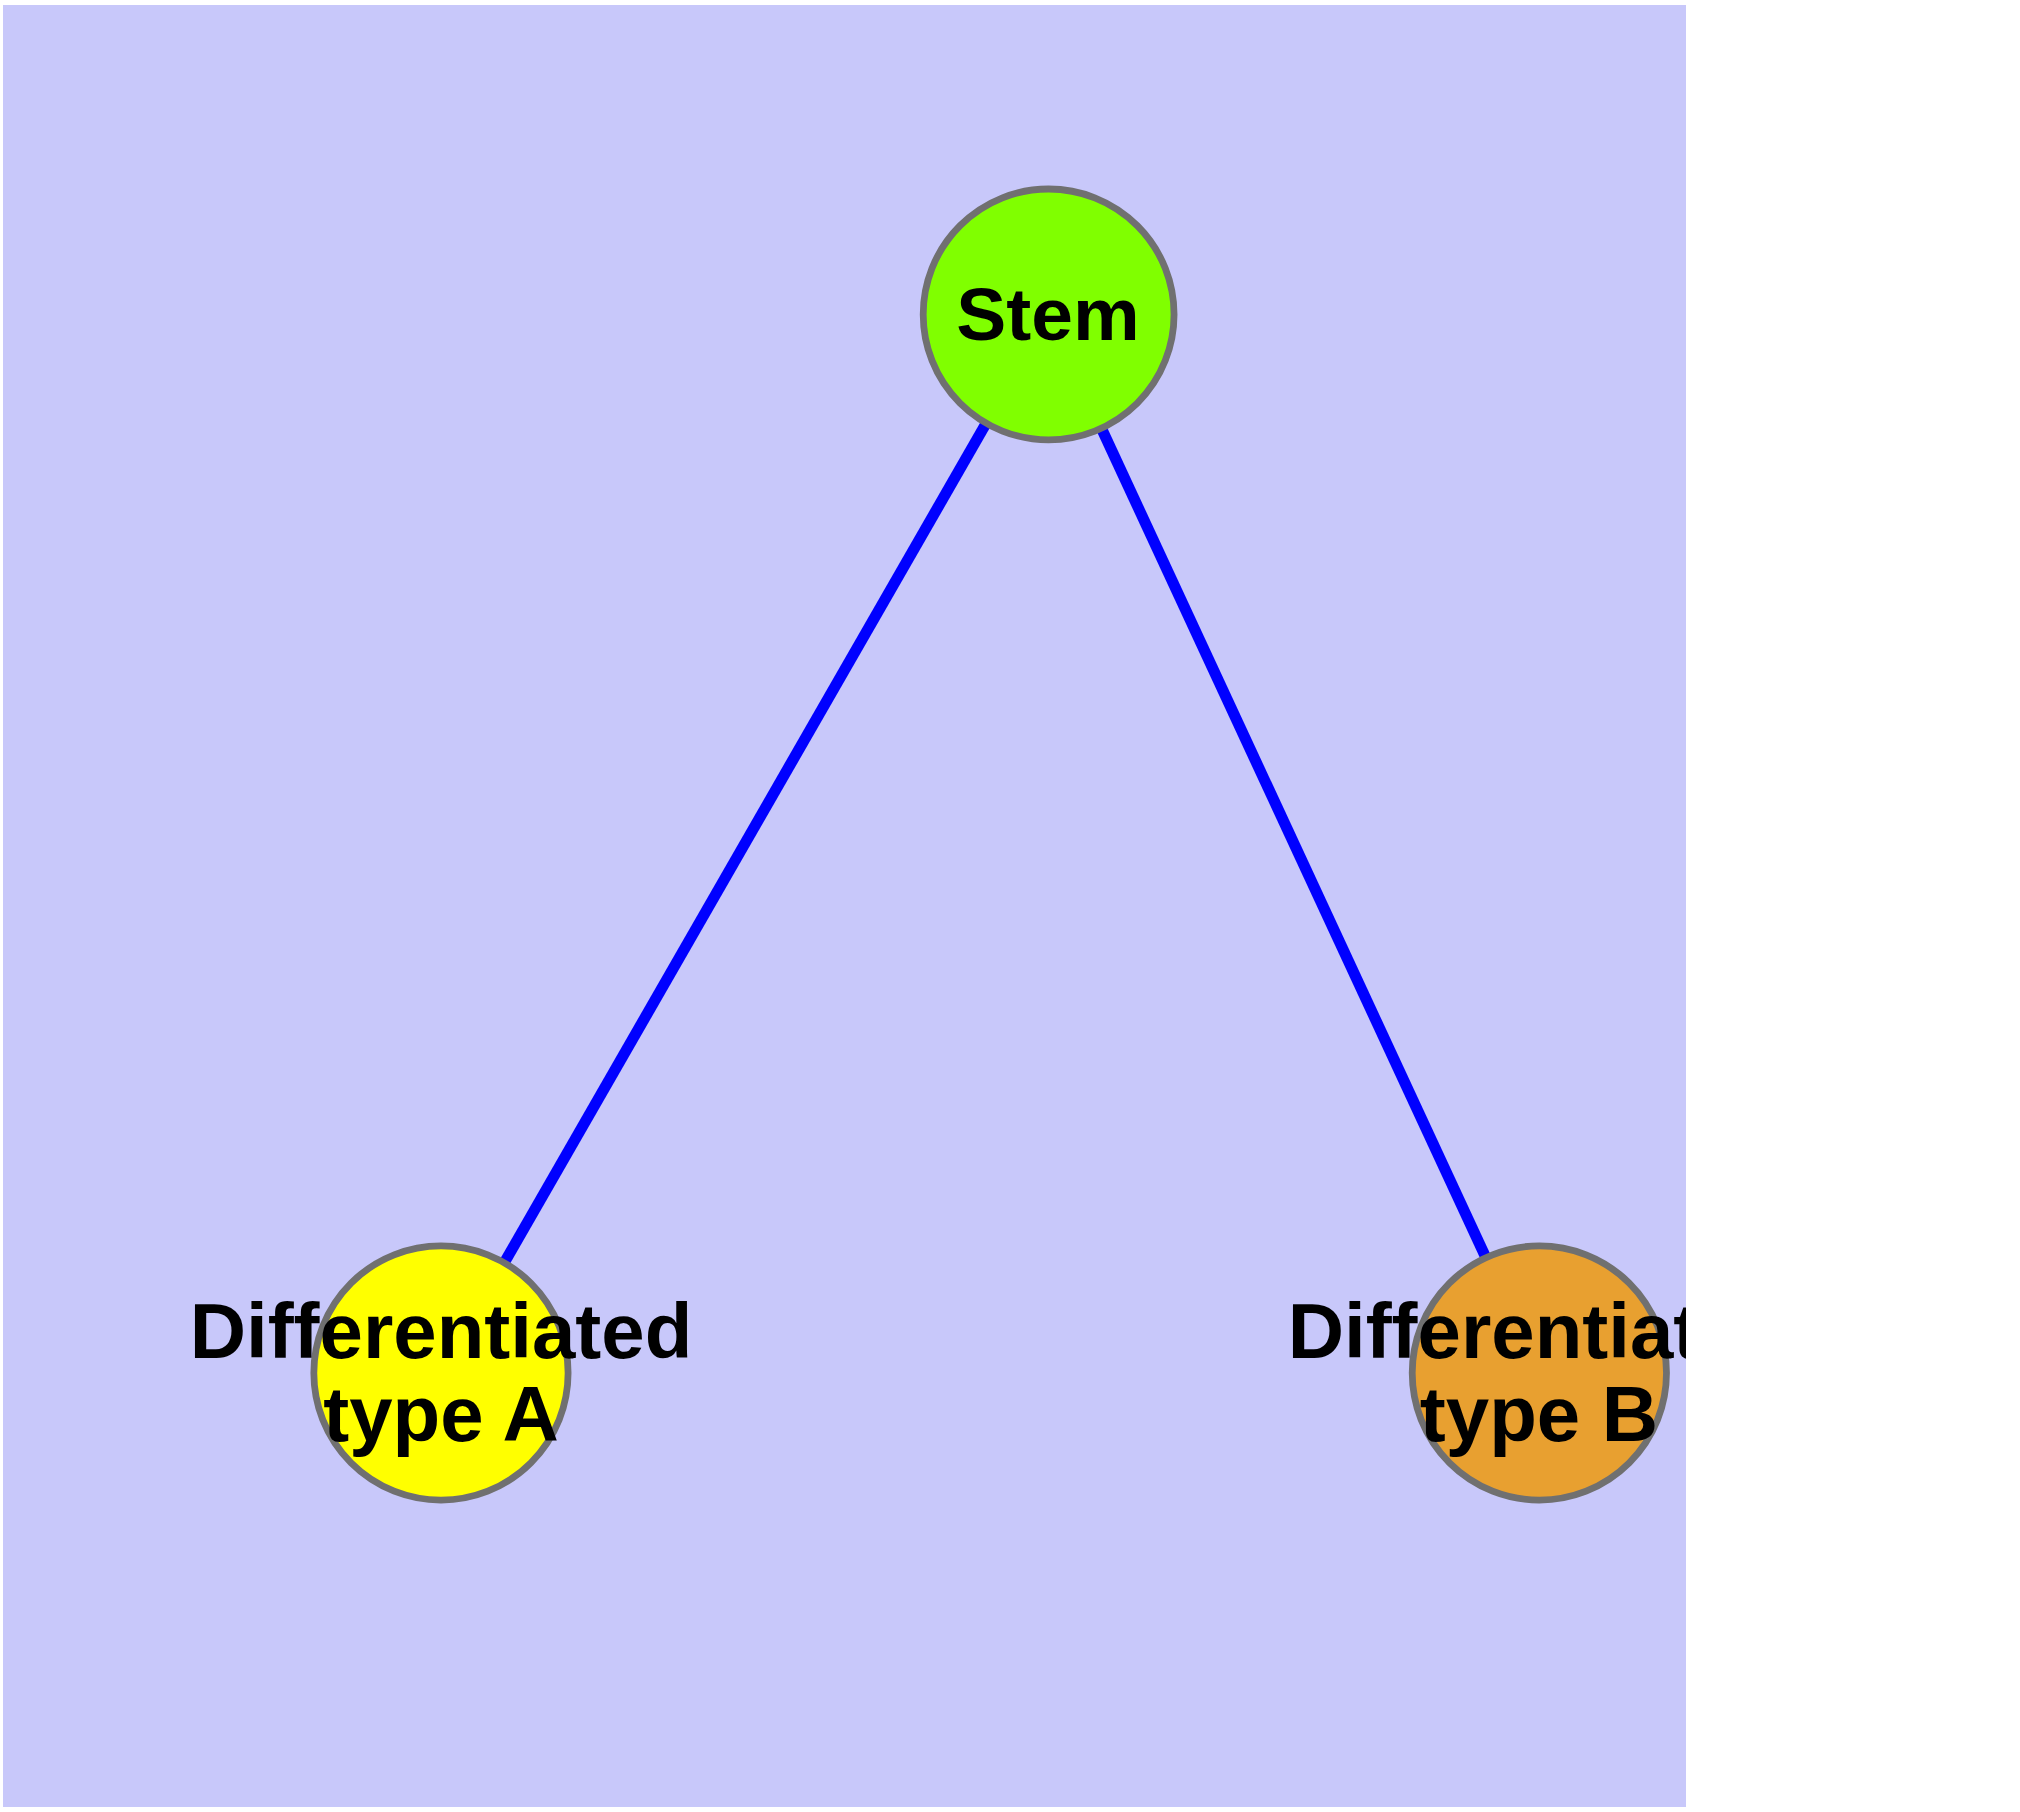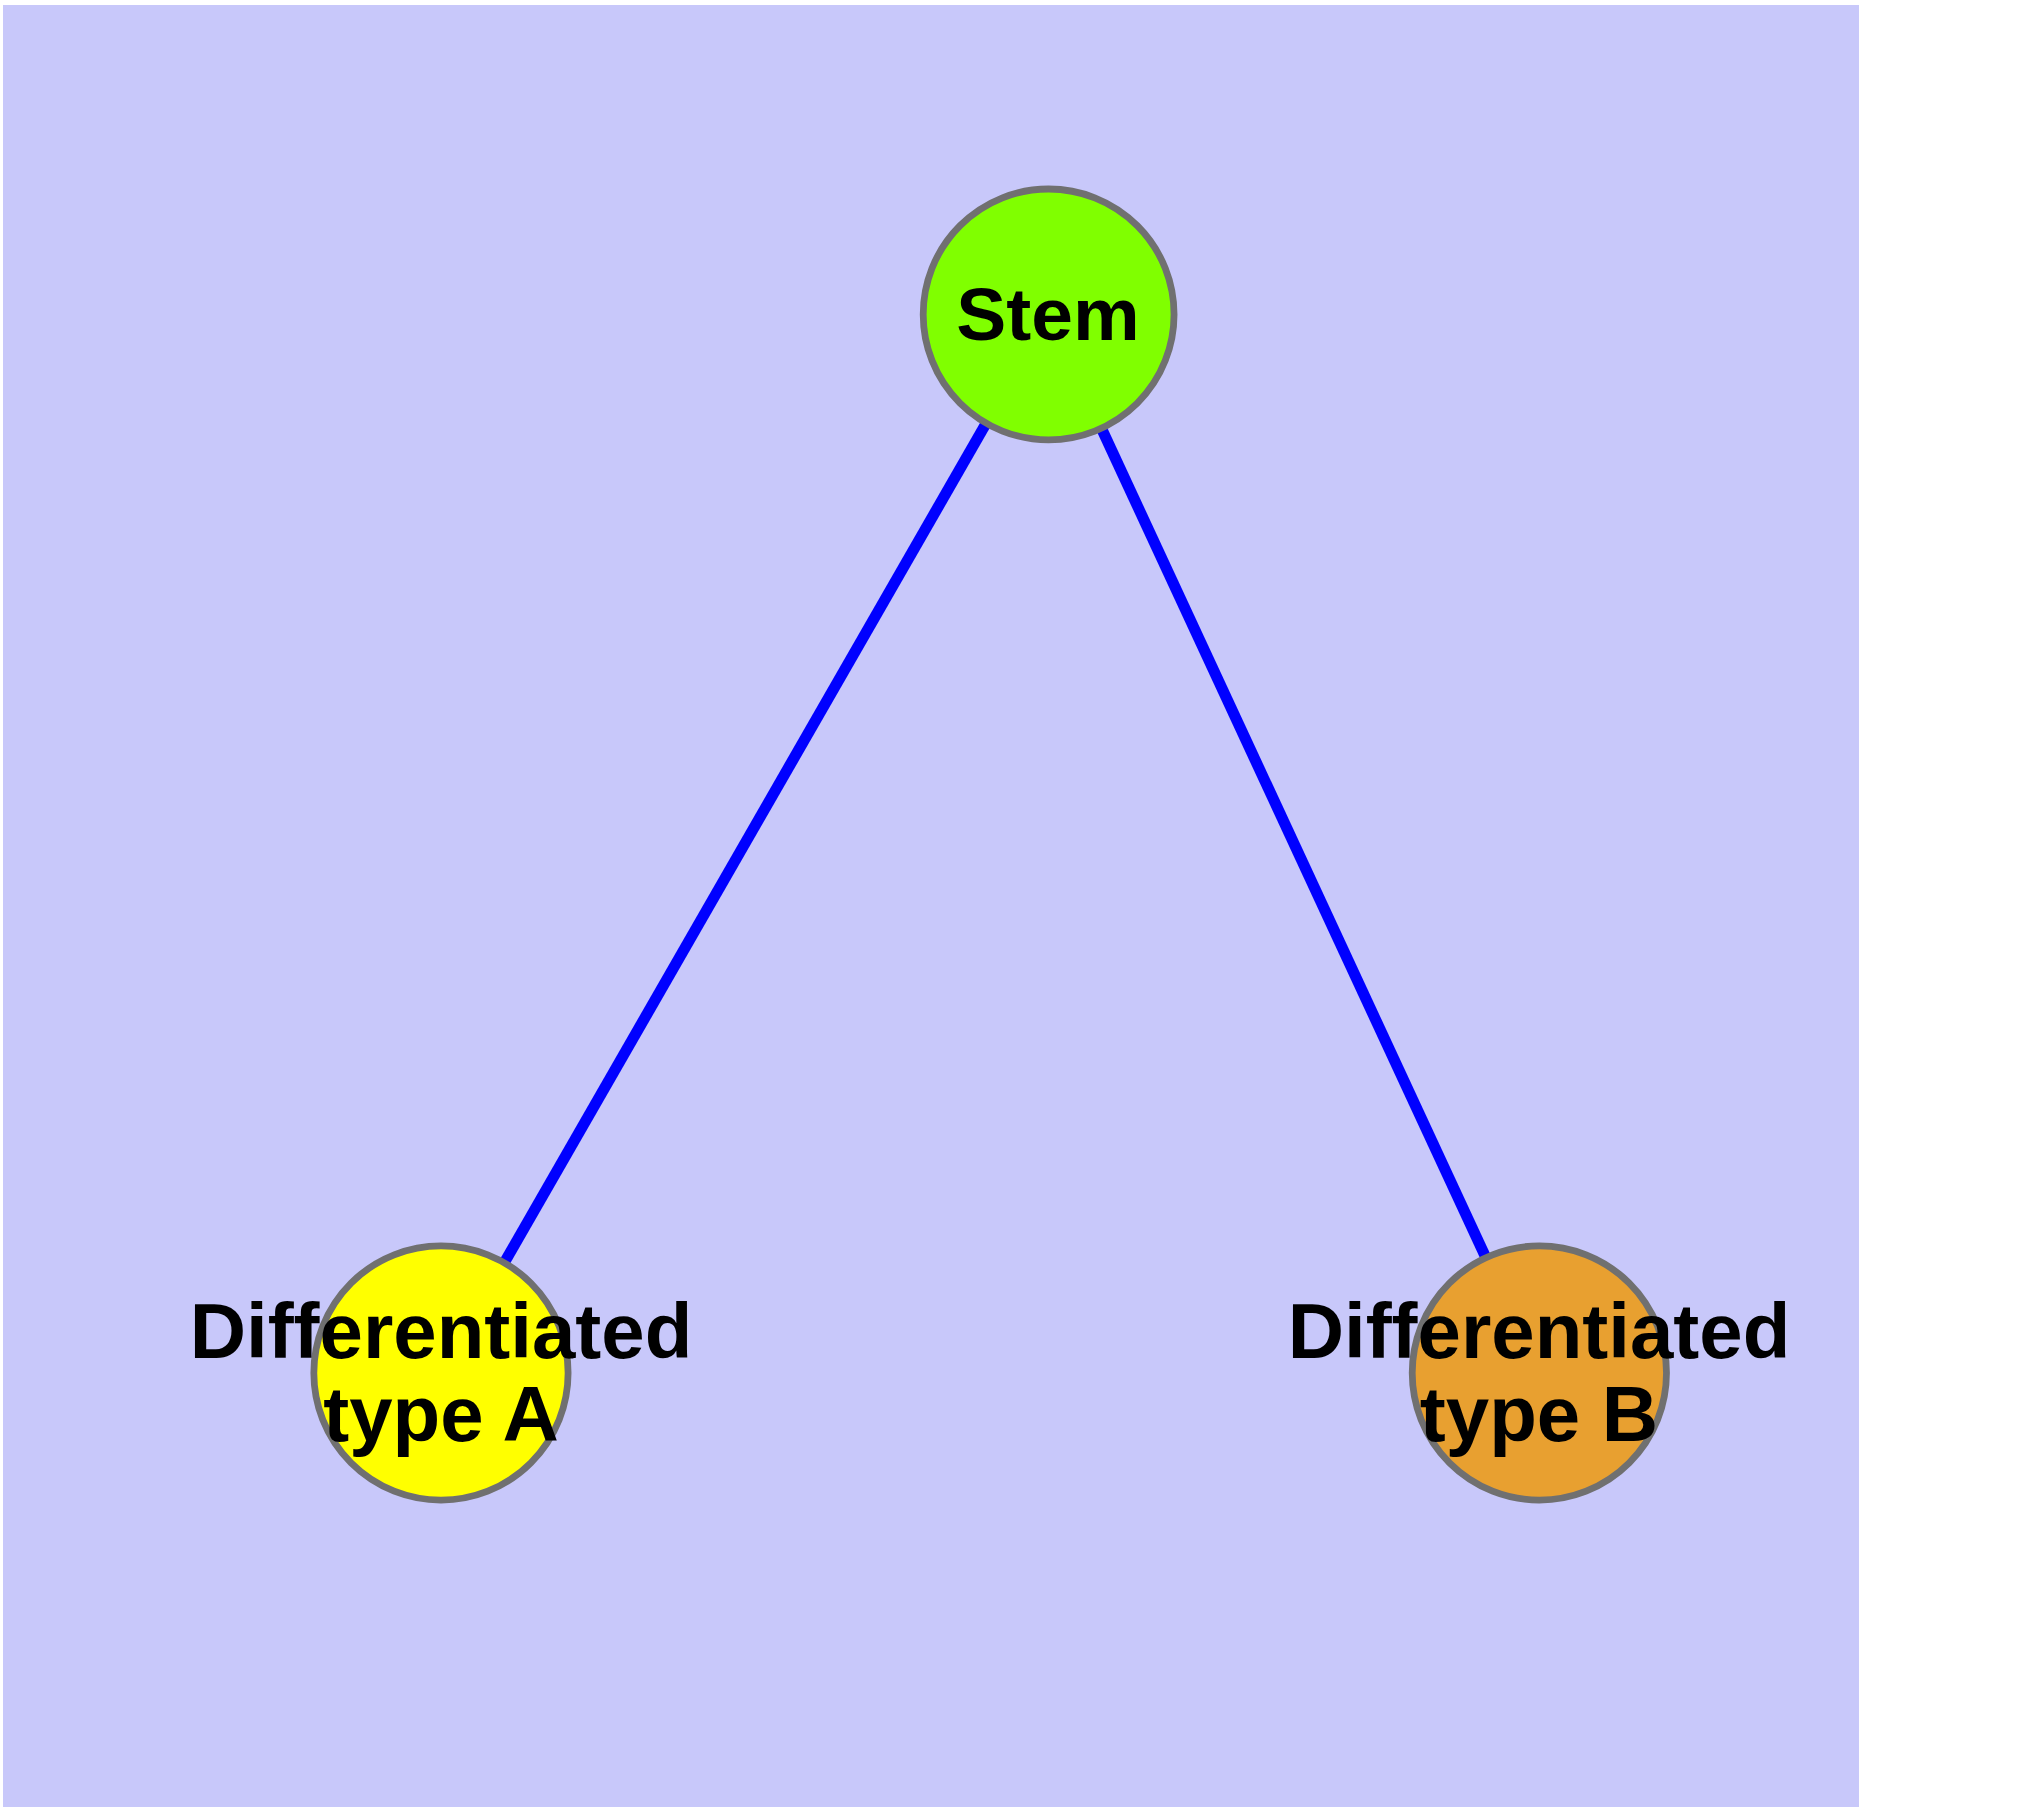--- a/index.html
+++ b/index.html
@@ -45,21 +45,21 @@
   .label-stem {
     font-size: 75px;
   }
   .label-diff {
     font-size: 78px;
   }
 </style>
 </head>
 <body>
 
-<div id="canvas" style="width: 1859px; height: 1812px; background: rgb(255, 255, 255);">
+<div id="canvas" style="width: 1686px; height: 1812px; background: rgb(255, 255, 255);">
   <div id="plot-area" style="background: rgb(200, 200, 250); width: 2014px; height: 1802px;"></div>
 
   <svg id="graph-svg" viewBox="0 0 2384 2138" xmlns="http://www.w3.org/2000/svg">
     <g>
       <line class="graph-edge" id="edge-0" x1="1237" y1="371" x2="520" y2="1620" stroke="#0000ff" stroke-width="13" stroke-linecap="butt"></line>
       <line class="graph-edge" id="edge-1" x1="1237" y1="371" x2="1816" y2="1620" stroke="#0000ff" stroke-width="13" stroke-linecap="butt"></line>
     </g>
     <g>
       <circle class="graph-node" id="node-0" cx="1237" cy="371" r="148" fill="#80ff00" stroke="#707070" stroke-width="8"></circle>
       <circle class="graph-node" id="node-1" cx="520" cy="1620" r="150" fill="#ffff00" stroke="#707070" stroke-width="8"></circle>

